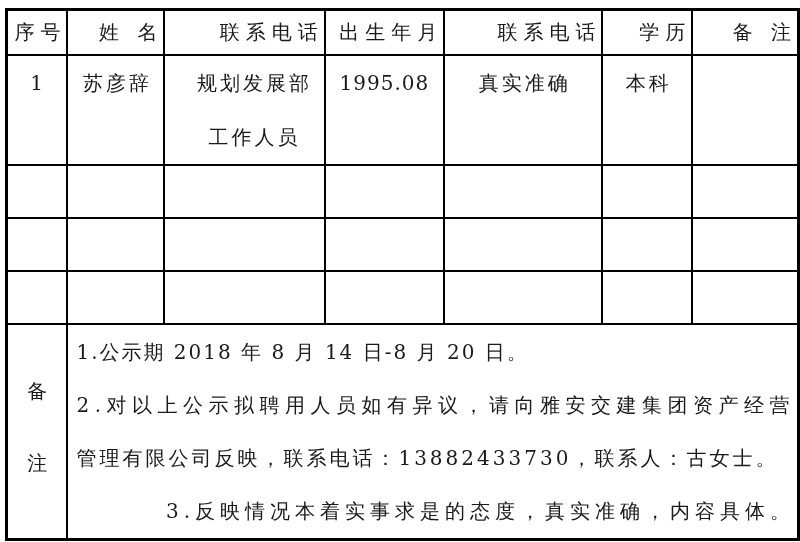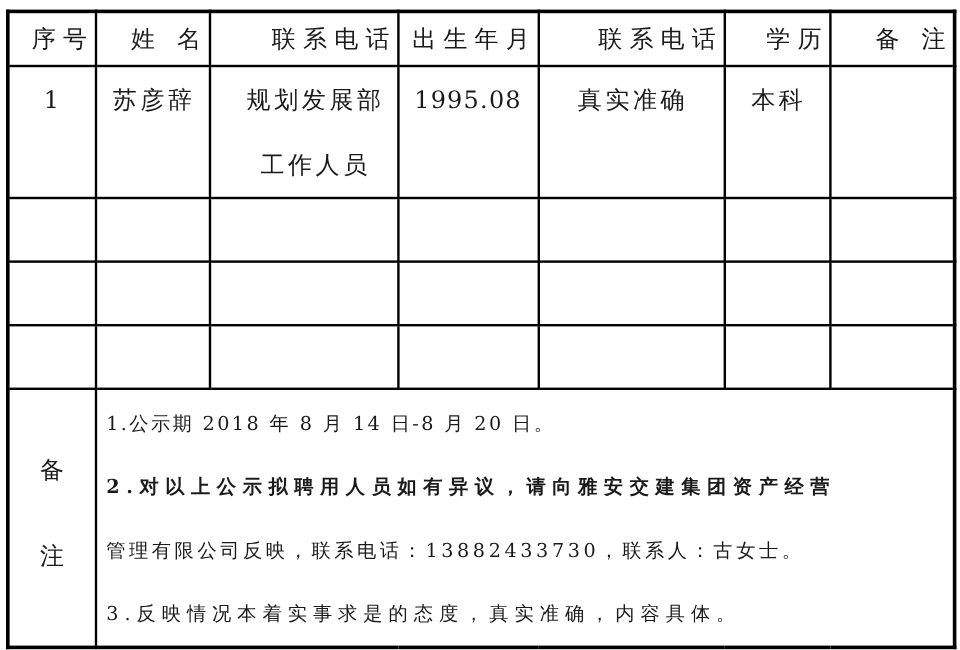--- a/index.html
+++ b/index.html
@@ -40,27 +40,27 @@
   tr.remarks-row{height:212px;}
   td.remarks-label-cell{vertical-align:middle;}
   .remarks-label-stack{
     display:flex;flex-direction:column;align-items:center;justify-content:center;
     gap:52px;height:100%;
     font-size:20px;line-height:20px;
     padding-bottom:8px;box-sizing:border-box;
   }
   td.remarks-content-cell{vertical-align:top;padding:1px 2px 0 8px;}
   .note-line{
-    font-size:16px;line-height:53px;height:53px;
+    font-size:20px;line-height:53px;height:53px;
     white-space:nowrap;
   }
   .note-line.ls1{letter-spacing:2px;}
-  .note-line.ls2{letter-spacing:5.5px;font-weight:bold;}
+  .note-line.ls2{letter-spacing:5.5px;}
   .note-line.ls3{letter-spacing:3px;}
-  .note-line.ls4{letter-spacing:5px;}
+  .note-line.ls4{letter-spacing:5px;text-align:right;}
 </style>
 </head>
 <body>
 
 <div class="sheet">
   <table class="doc-table">
     <colgroup>
       <col style="width:73px">
       <col style="width:95px">
       <col style="width:157px">

